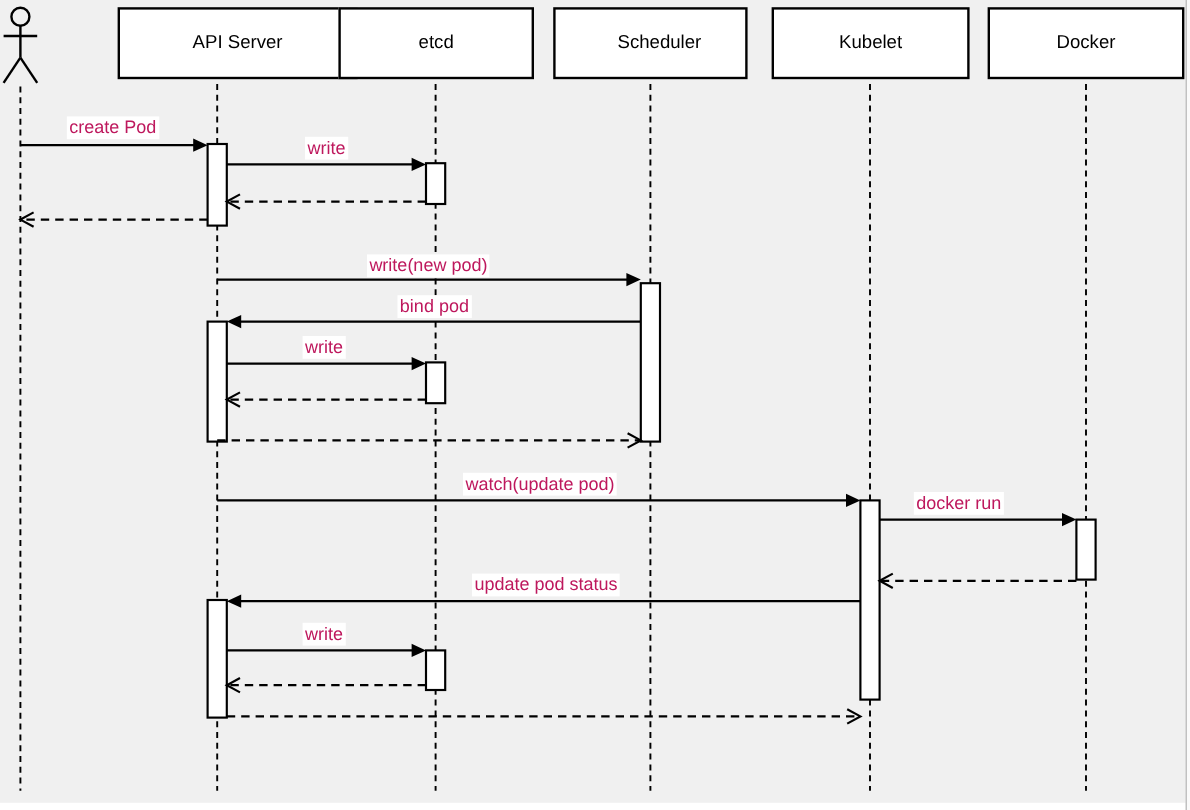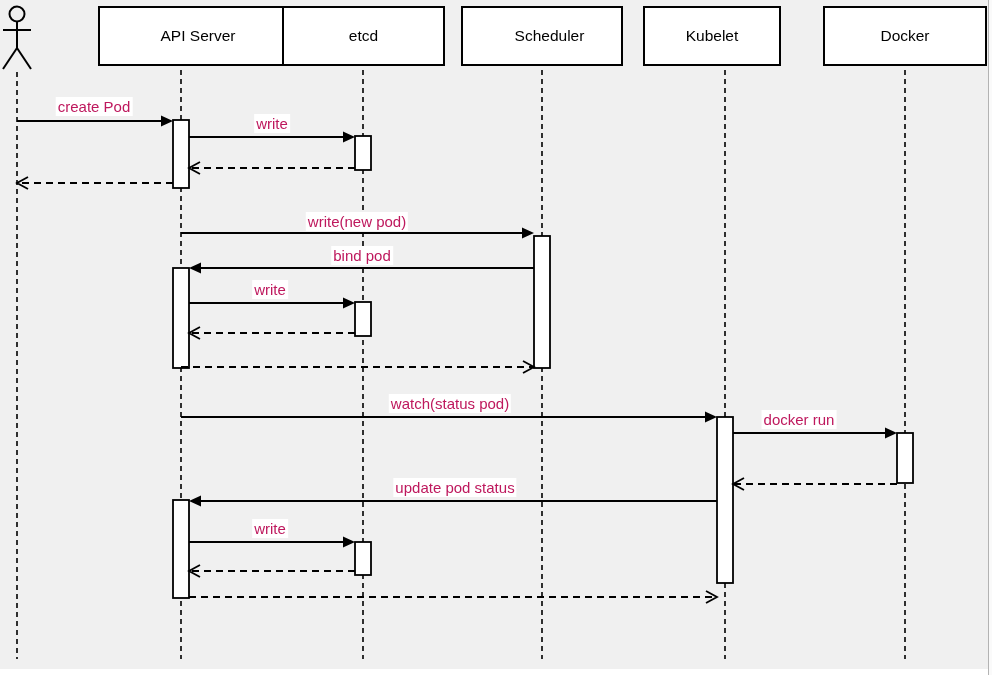--- a/index.html
+++ b/index.html
@@ -101,28 +101,28 @@
       <polyline points="523,361 534,367 523,373"></polyline>
       <polyline points="744,478 733,484 744,490"></polyline>
       <polyline points="200,565 189,571 200,577"></polyline>
       <polyline points="706,591 717,597 706,603"></polyline>
     </g>
   </svg>
 
   <div class="participant-box" style="left:98px;  width:200px;">API Server</div>
   <div class="participant-box" style="left:282px; width:163px;">etcd</div>
   <div class="participant-box" style="left:461px; width:162px;padding-left:15px;">Scheduler</div>
-  <div class="participant-box" style="left:643px; width:138px;">Kubelet</div>
+  <div class="participant-box" style="left:643px; width:165px;">Kubelet</div>
   <div class="participant-box" style="left:823px; width:164px;">Docker</div>
 
   <div class="msg-label" style="left:94px;  top:97px;">create Pod</div>
   <div class="msg-label" style="left:272px; top:114px;">write</div>
   <div class="msg-label" style="left:357px; top:212px;">write(new pod)</div>
   <div class="msg-label" style="left:362px; top:246px;">bind pod</div>
   <div class="msg-label" style="left:270px; top:280px;">write</div>
-  <div class="msg-label" style="left:450px; top:394px;">watch(status pod)</div>
+  <div class="msg-label" style="left:450px; top:394px;">watch(update pod)</div>
   <div class="msg-label" style="left:781px; top:410px;margin-left:18px;">docker run</div>
   <div class="msg-label" style="left:455px; top:478px;">update pod status</div>
   <div class="msg-label" style="left:270px; top:519px;">write</div>
 
   <div class="edge-bottom"></div>
   <div class="edge-right"></div>
 </div>
 
 </body></html>

